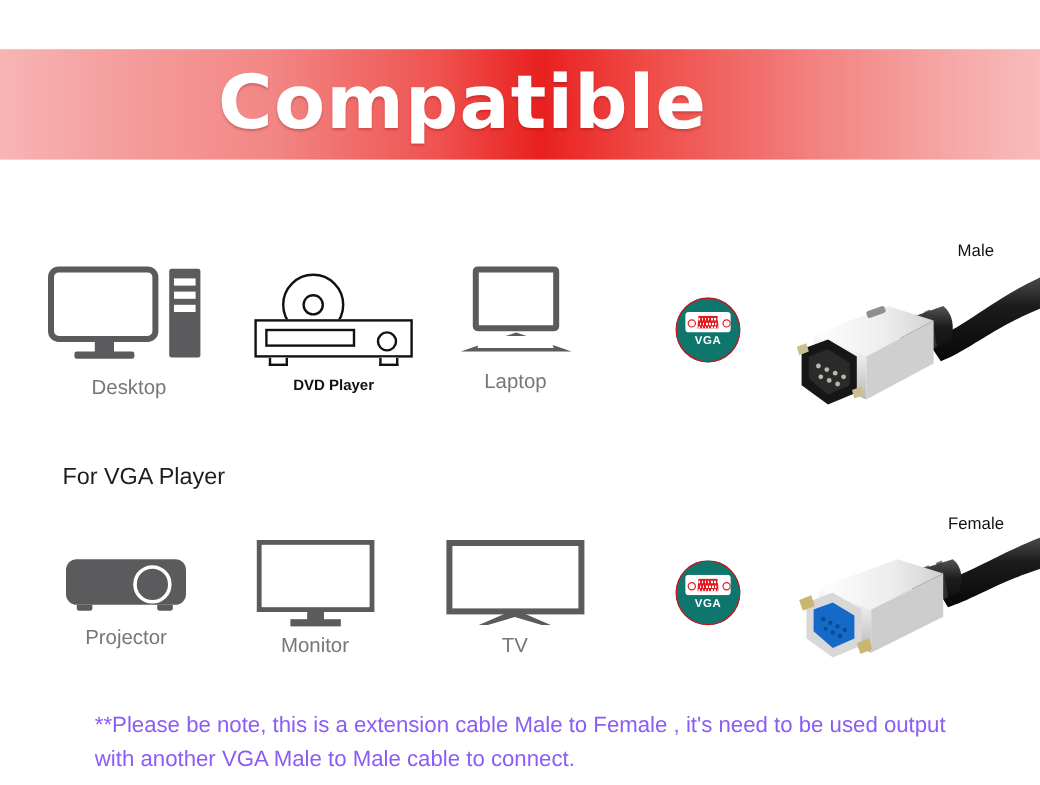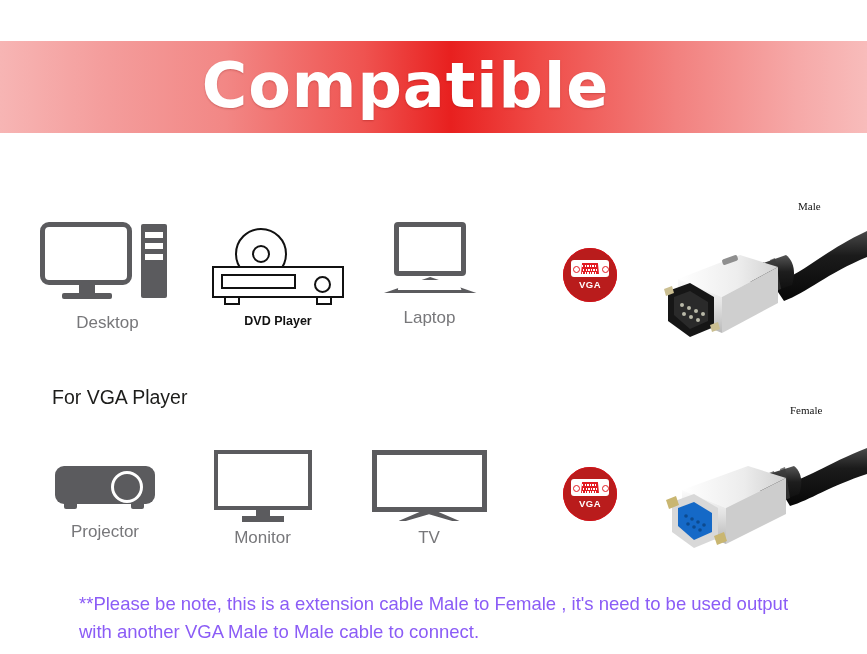--- a/index.html
+++ b/index.html
@@ -45,21 +45,20 @@
     width: 771px;
     height: 92px;
     line-height: 90px;
     text-align: center;
     color: #ffffff;
     font-size: 62px;
     font-weight: bold;
     letter-spacing: 1px;
     font-family: "DejaVu Sans", sans-serif;
     text-shadow: 0 1px 2px rgba(120,0,0,0.28);
-    margin-left: 20px;
   }
 
   
   .section-title {
     position: absolute;
     color: #1d1d1b;
     font-size: 19.5px;
     font-family: "Liberation Sans", sans-serif;
     white-space: nowrap;
   }
@@ -247,21 +246,21 @@
     width: 61px; height: 11px;
     background: #5b5b5e;
     clip-path: polygon(42% 0, 58% 0, 100% 100%, 88% 100%, 50% 38%, 12% 100%, 0 100%);
   }
 
   
   .vga-badge {
     position: absolute;
     width: 54px; height: 54px;
     border-radius: 50%;
-    background: #b91c1c;
+    background: #0f766e;
     box-shadow: 0 0 0 1px #d01219 inset;
   }
   #vga-badge-1 { left: 563px; top: 248px; }
   #vga-badge-2 { left: 563px; top: 467px; }
   .vga-conn {
     position: absolute; left: 8px; top: 12px;
     width: 38px; height: 17px;
     background: #ffffff;
     border-radius: 3px;
     clip-path: polygon(0 0, 100% 0, 100% 100%, 0 100%);
@@ -295,27 +294,27 @@
     letter-spacing: 0.5px;
     font-family: "Liberation Sans", sans-serif;
   }
 
   
   .connector-wrap { position: absolute; }
   #conn-male { left: 660px; top: 205px; width: 207px; height: 135px; }
   #conn-female { left: 660px; top: 428px; width: 207px; height: 135px; }
   .conn-label {
     position: absolute;
-    font-size: 11px;
+    font-size: 14px;
     color: #111111;
-    font-family: Liberation Serif, serif;
+    font-family: Liberation Sans, sans-serif;
     white-space: nowrap;
   }
   #label-male { left: 798px; top: 200px; }
-  #label-female { left: 790px; top: 404px; }
+  #label-female { left: 790px; top: 428px; }
 
   
   .notice {
     position: absolute;
     left: 79px; top: 590px;
     width: 740px;
     color: #8b5cf6;
     font-size: 18.5px;
     line-height: 28px;
     font-family: "Liberation Sans", sans-serif;

